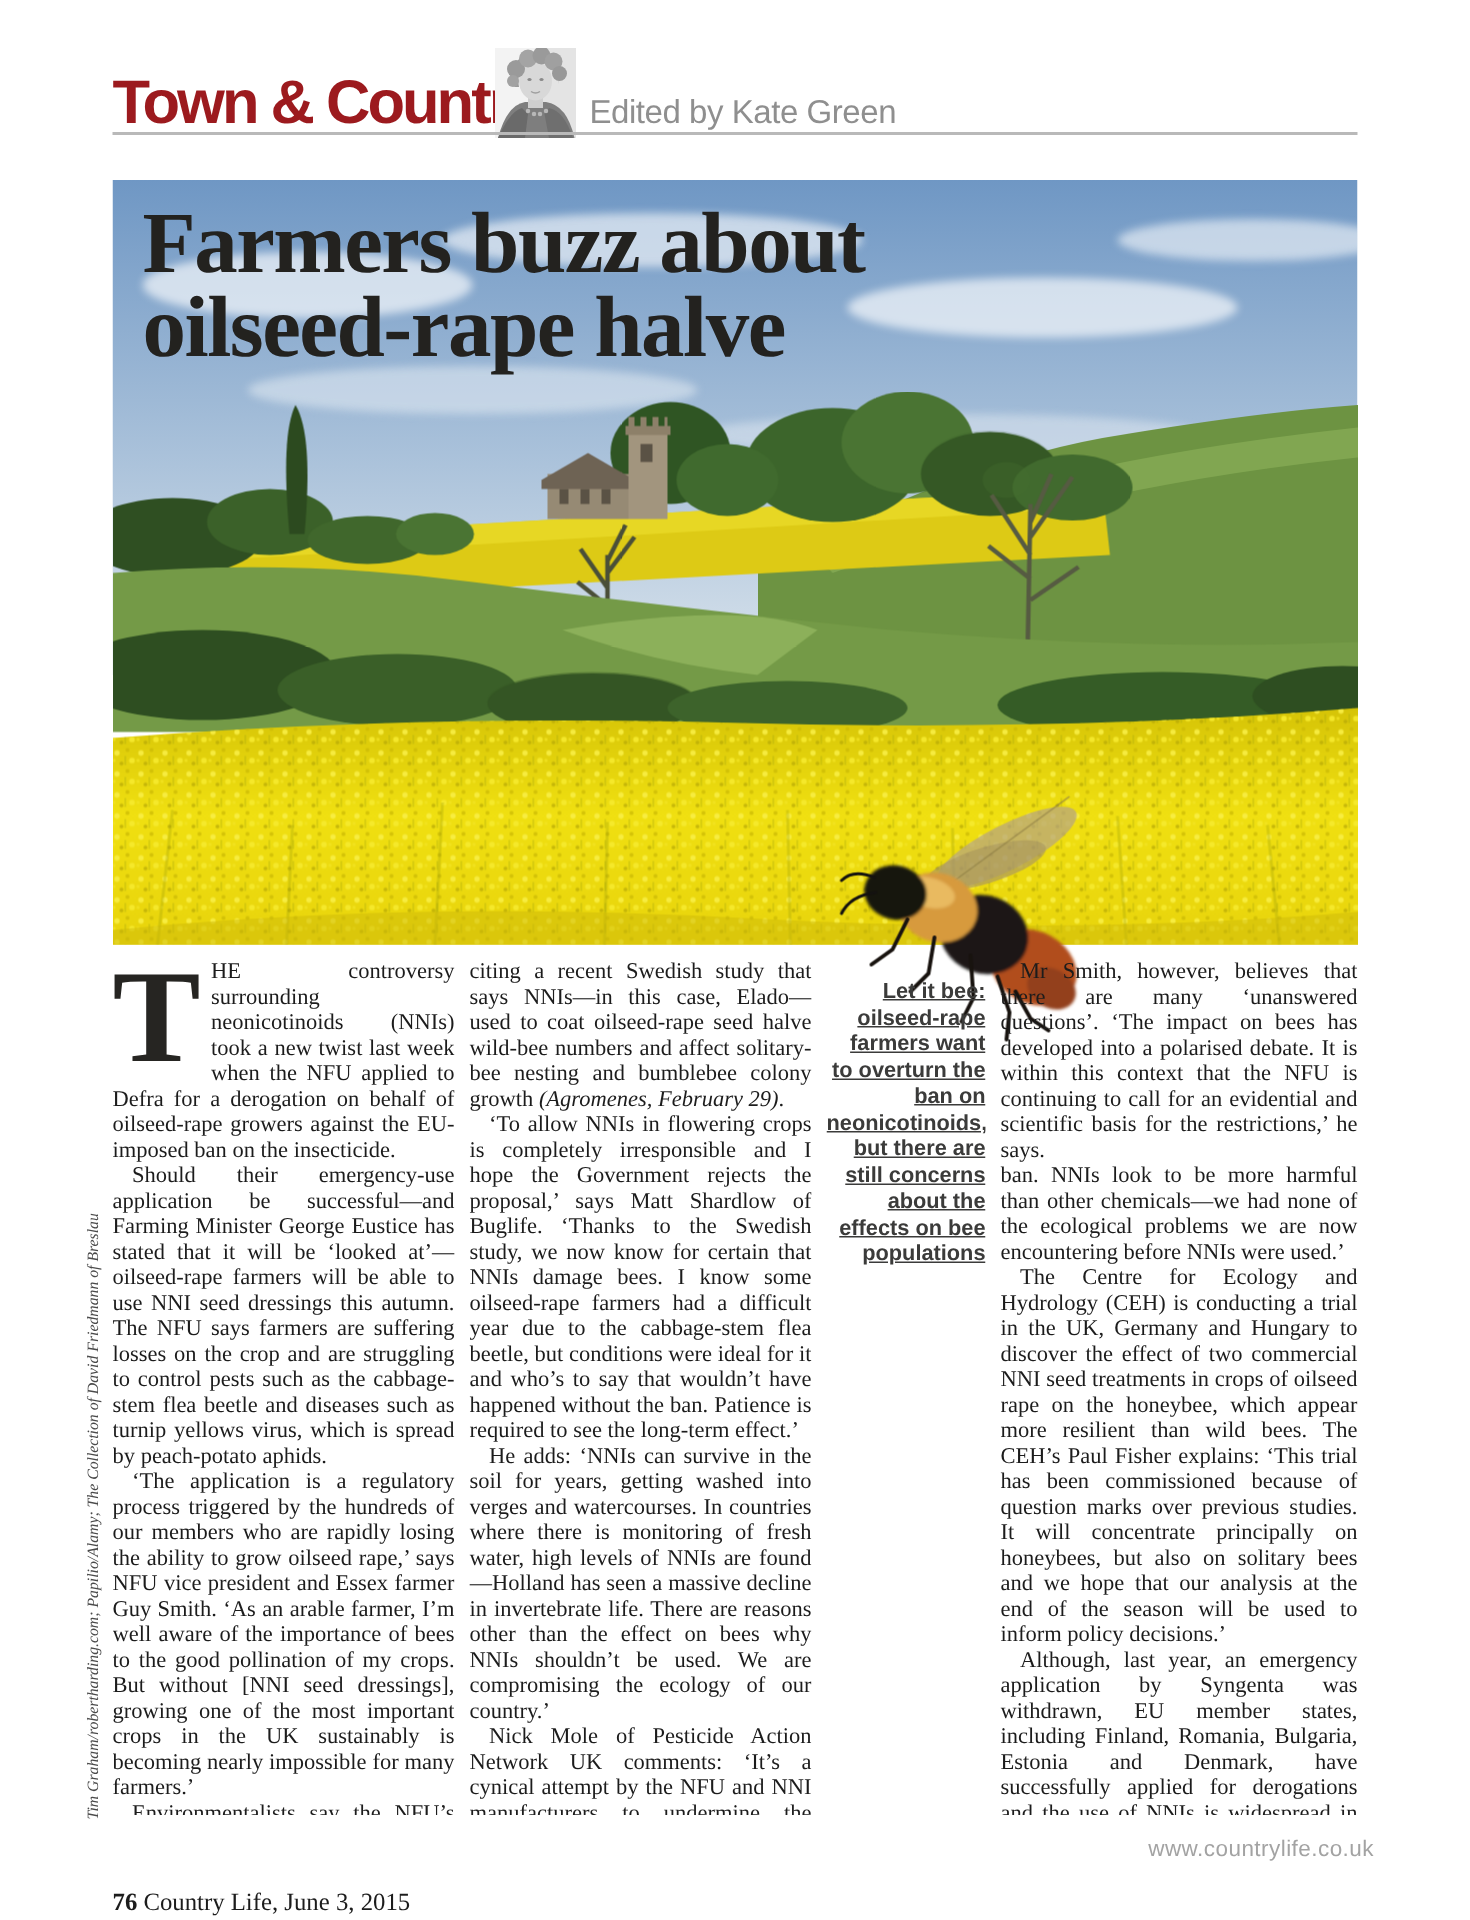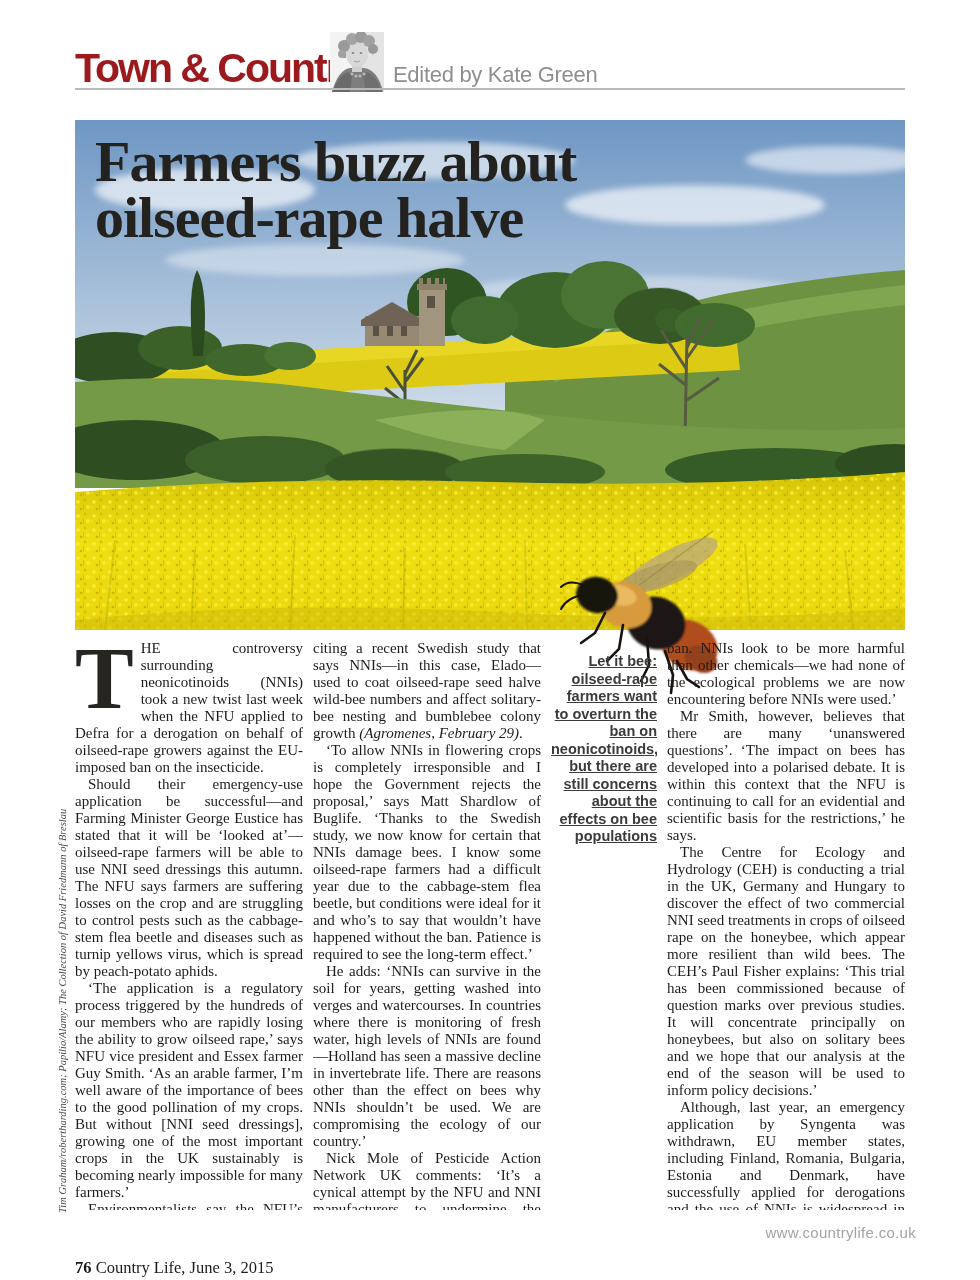--- a/index.html
+++ b/index.html
@@ -267,22 +267,22 @@
         <p class="para"><span>Environmentalists say the NFU’s move is ‘unnecessary and cynical’,</span></p>
       </div>
     <div class="col">
         <p class="para noindent"><span>citing a recent Swedish study that says NNIs—in this case, Elado—used to coat oilseed-rape seed halve wild-bee numbers and affect solitary-bee nesting and bumblebee colony growth </span><em>(Agromenes, February 29)</em><span>.</span></p>
         <p class="para"><span>‘To allow NNIs in flowering crops is completely irresponsible and I hope the Government rejects the proposal,’ says Matt Shardlow of Buglife. ‘Thanks to the Swedish study, we now know for certain that NNIs damage bees. I know some oilseed-rape farmers had a difficult year due to the cabbage-stem flea beetle, but conditions were ideal for it and who’s to say that wouldn’t have happened without the ban. Patience is required to see the long-term effect.’</span></p>
         <p class="para"><span>He adds: ‘NNIs can survive in the soil for years, getting washed into verges and watercourses. In countries where there is monitoring of fresh water, high levels of NNIs are found—Holland has seen a massive decline in invertebrate life. There are reasons other than the effect on bees why NNIs shouldn’t be used. We are compromising the ecology of our country.’</span></p>
         <p class="para"><span>Nick Mole of Pesticide Action Network UK comments: ‘It’s a cynical attempt by the NFU and NNI manufacturers to undermine the temporary</span></p>
       </div>
     <div class="col" id="caption-col">Let it bee: oilseed-rape farmers want to overturn the ban on neonicotinoids, but there are still concerns about the effects on bee populations</div>
     <div class="col">
+        <p class="para"><span>Mr Smith, however, believes that there are many ‘unanswered questions’. ‘The impact on bees has developed into a polarised debate. It is within this context that the NFU is continuing to call for an evidential and scientific basis for the restrictions,’ he says.</span></p>
         <p class="para noindent"><span>ban. NNIs look to be more harmful than other chemicals—we had none of the ecological problems we are now encountering before NNIs were used.’</span></p>
-        <p class="para"><span>Mr Smith, however, believes that there are many ‘unanswered questions’. ‘The impact on bees has developed into a polarised debate. It is within this context that the NFU is continuing to call for an evidential and scientific basis for the restrictions,’ he says.</span></p>
         <p class="para"><span>The Centre for Ecology and Hydrology (CEH) is conducting a trial in the UK, Germany and Hungary to discover the effect of two commercial NNI seed treatments in crops of oilseed rape on the honeybee, which appear more resilient than wild bees. The CEH’s Paul Fisher explains: ‘This trial has been commissioned because of question marks over previous studies. It will concentrate principally on honeybees, but also on solitary bees and we hope that our analysis at the end of the season will be used to inform policy decisions.’</span></p>
         <p class="para"><span>Although, last year, an emergency application by Syngenta was withdrawn, EU member states, including Finland, Romania, Bulgaria, Estonia and Denmark, have successfully applied for derogations and the use of NNIs is widespread in North America. </span></p>
       </div>
   </div>
 
   <div id="footer-left"><b>76</b><span> Country Life, June 3, 2015</span></div>
   <div id="footer-right">www.countrylife.co.uk</div>
 
 </div>
 

